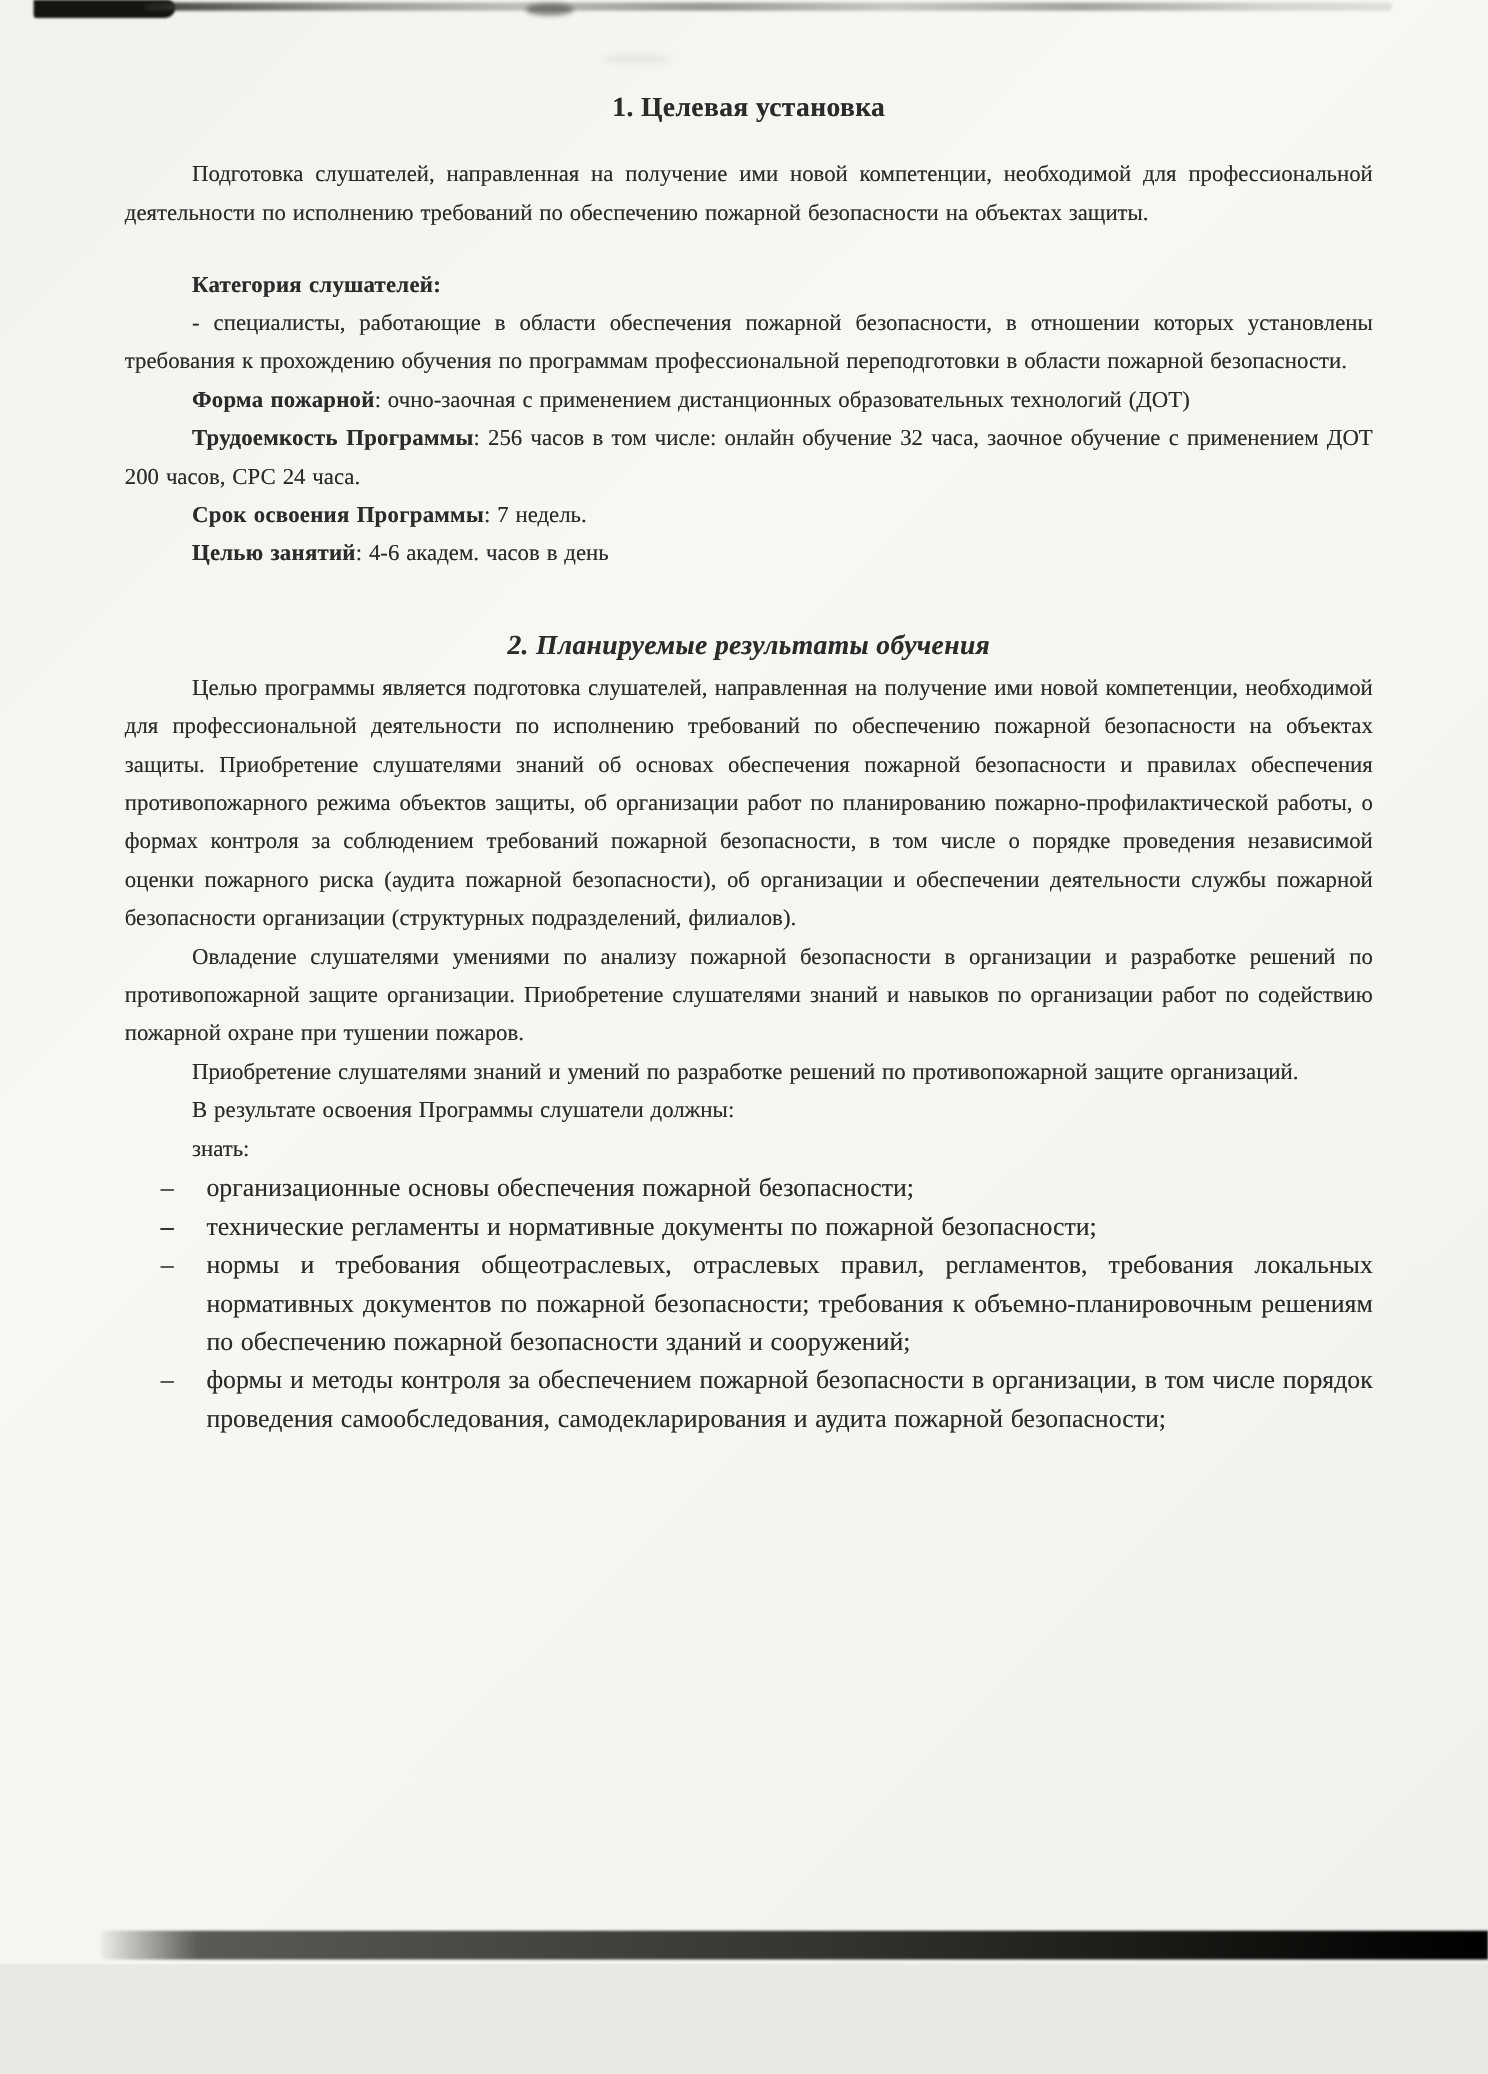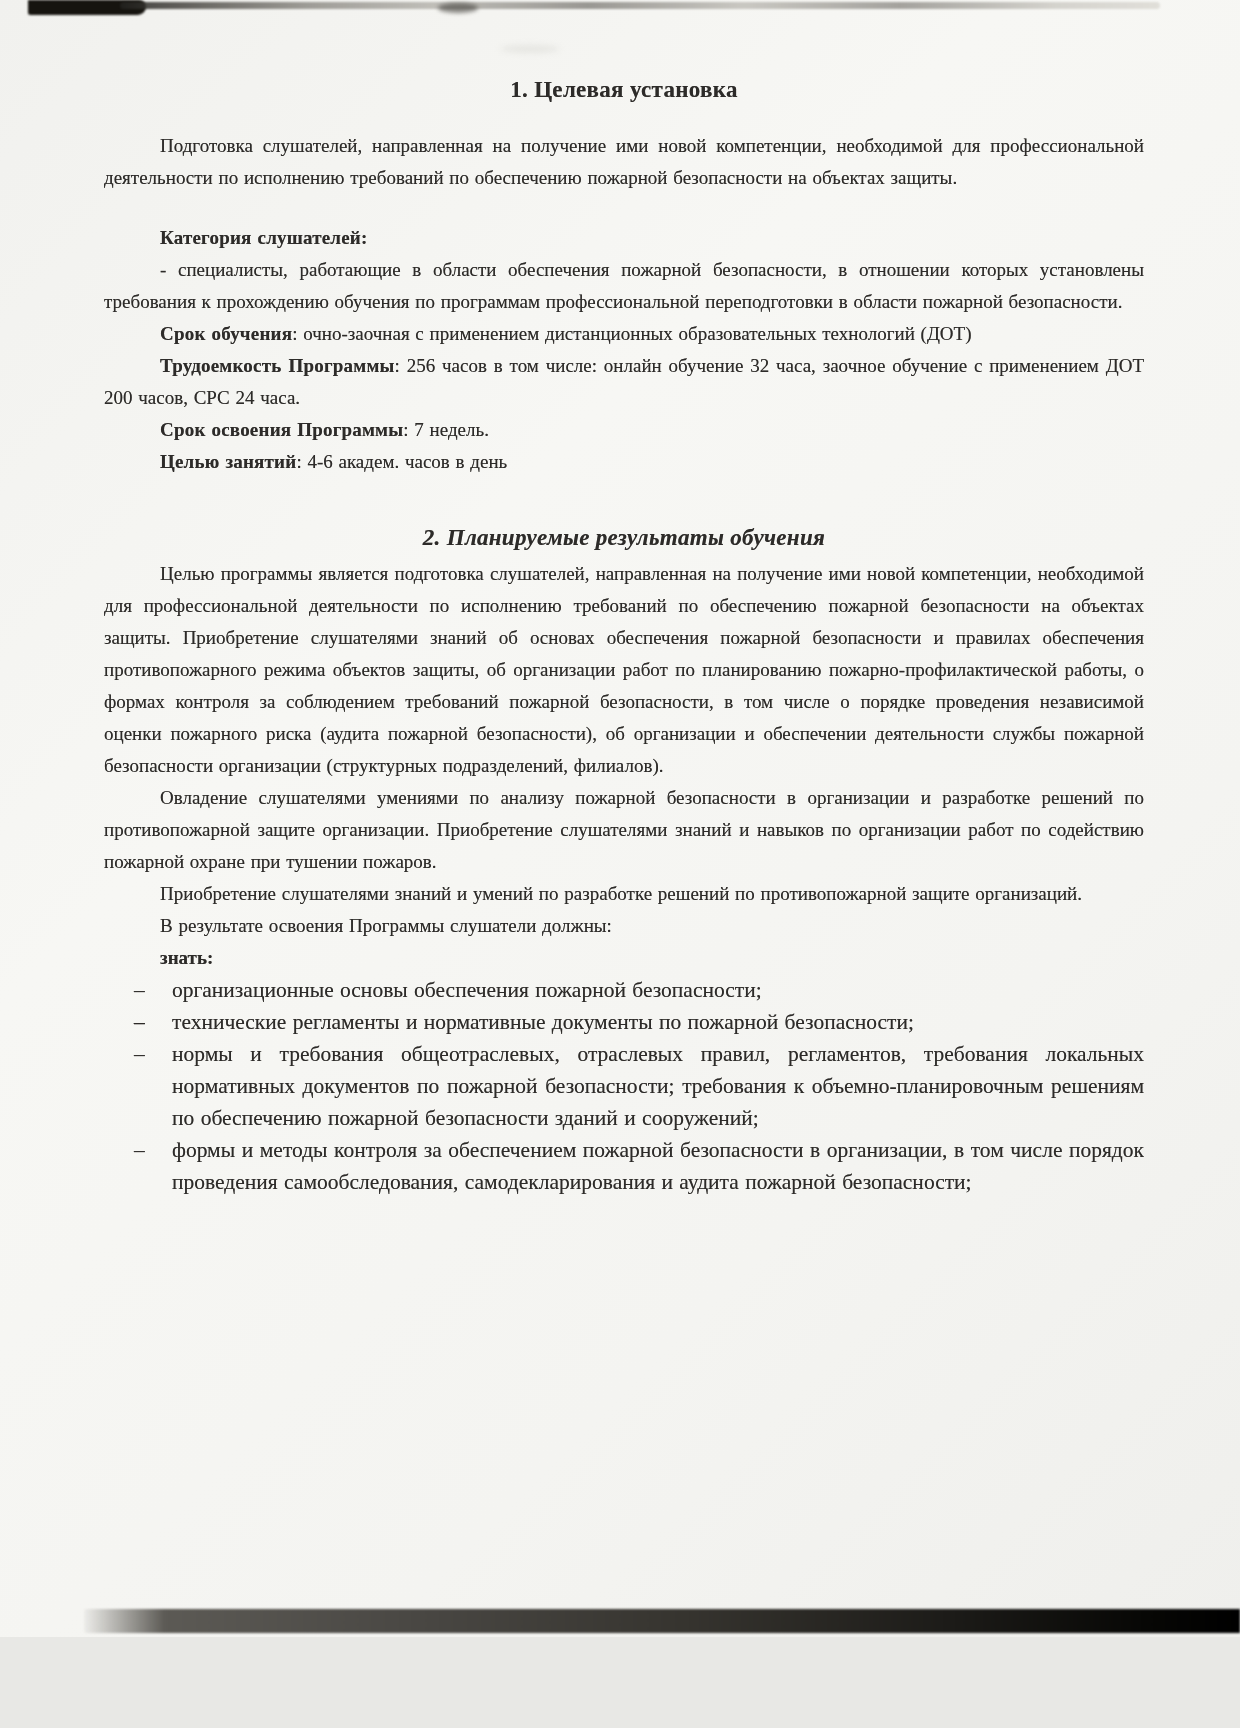--- a/index.html
+++ b/index.html
@@ -85,21 +85,21 @@
     line-height: 32px;
     text-align: justify;
     margin: 0;
     text-indent: 56px;
     hyphens: auto;
     word-spacing: 1px;
   }
   p.gap-top { margin-top: 28px; }
   b { letter-spacing: 0.2px; }
   .know-label {
-    font-weight: bold;
+    font-weight: normal;
   }
   .bullet {
     position: relative;
     font-size: 21.5px;
     line-height: 32px;
     text-align: justify;
     margin: 0;
     padding-left: 68px;
     hyphens: auto;
     word-spacing: 1px;
@@ -128,21 +128,21 @@
   <div class="content">
 
     <h1 class="heading">1.  Целевая установка</h1>
 
     <p class="para">Подготовка слушателей, направленная на получение ими новой компетенции, необходимой для профессиональной деятельности по исполнению требований по обеспечению пожарной безопасности на объектах защиты.</p>
 
     <p class="para gap-top"><b>Категория слушателей:</b></p>
 
     <p class="para">- специалисты, работающие в области обеспечения пожарной безопасности, в отношении которых установлены требования к прохождению обучения по программам профессиональной переподготовки в области пожарной безопасности.</p>
 
-    <p class="para"><b>Срок обучения</b><span>: очно-заочная с применением дистанционных образовательных технологий (ДОТ)</span></p>
+    <p class="para"><b>Форма пожарной</b><span>: очно-заочная с применением дистанционных образовательных технологий (ДОТ)</span></p>
 
     <p class="para"><b>Трудоемкость Программы</b><span>: 256 часов в том числе: онлайн обучение 32 часа, заочное обучение с применением ДОТ 200 часов, СРС 24 часа.</span></p>
 
     <p class="para"><b>Срок освоения Программы</b><span>: 7 недель.</span></p>
 
     <p class="para"><b>Целью занятий</b><span>: 4-6 академ. часов в день</span></p>
 
     <h1 class="heading heading-2">2.  Планируемые результаты обучения</h1>
 
     <p class="para">Целью программы является подготовка слушателей, направленная на получение ими новой компетенции, необходимой для профессиональной деятельности по исполнению требований по обеспечению пожарной безопасности на объектах защиты. Приобретение слушателями знаний об основах обеспечения пожарной безопасности и правилах обеспечения противопожарного режима объектов защиты, об организации работ по планированию пожарно-профилактической работы, о формах контроля за соблюдением требований пожарной безопасности, в том числе о порядке проведения независимой оценки пожарного риска (аудита пожарной безопасности), об организации и обеспечении деятельности службы пожарной безопасности организации (структурных подразделений, филиалов).</p>

